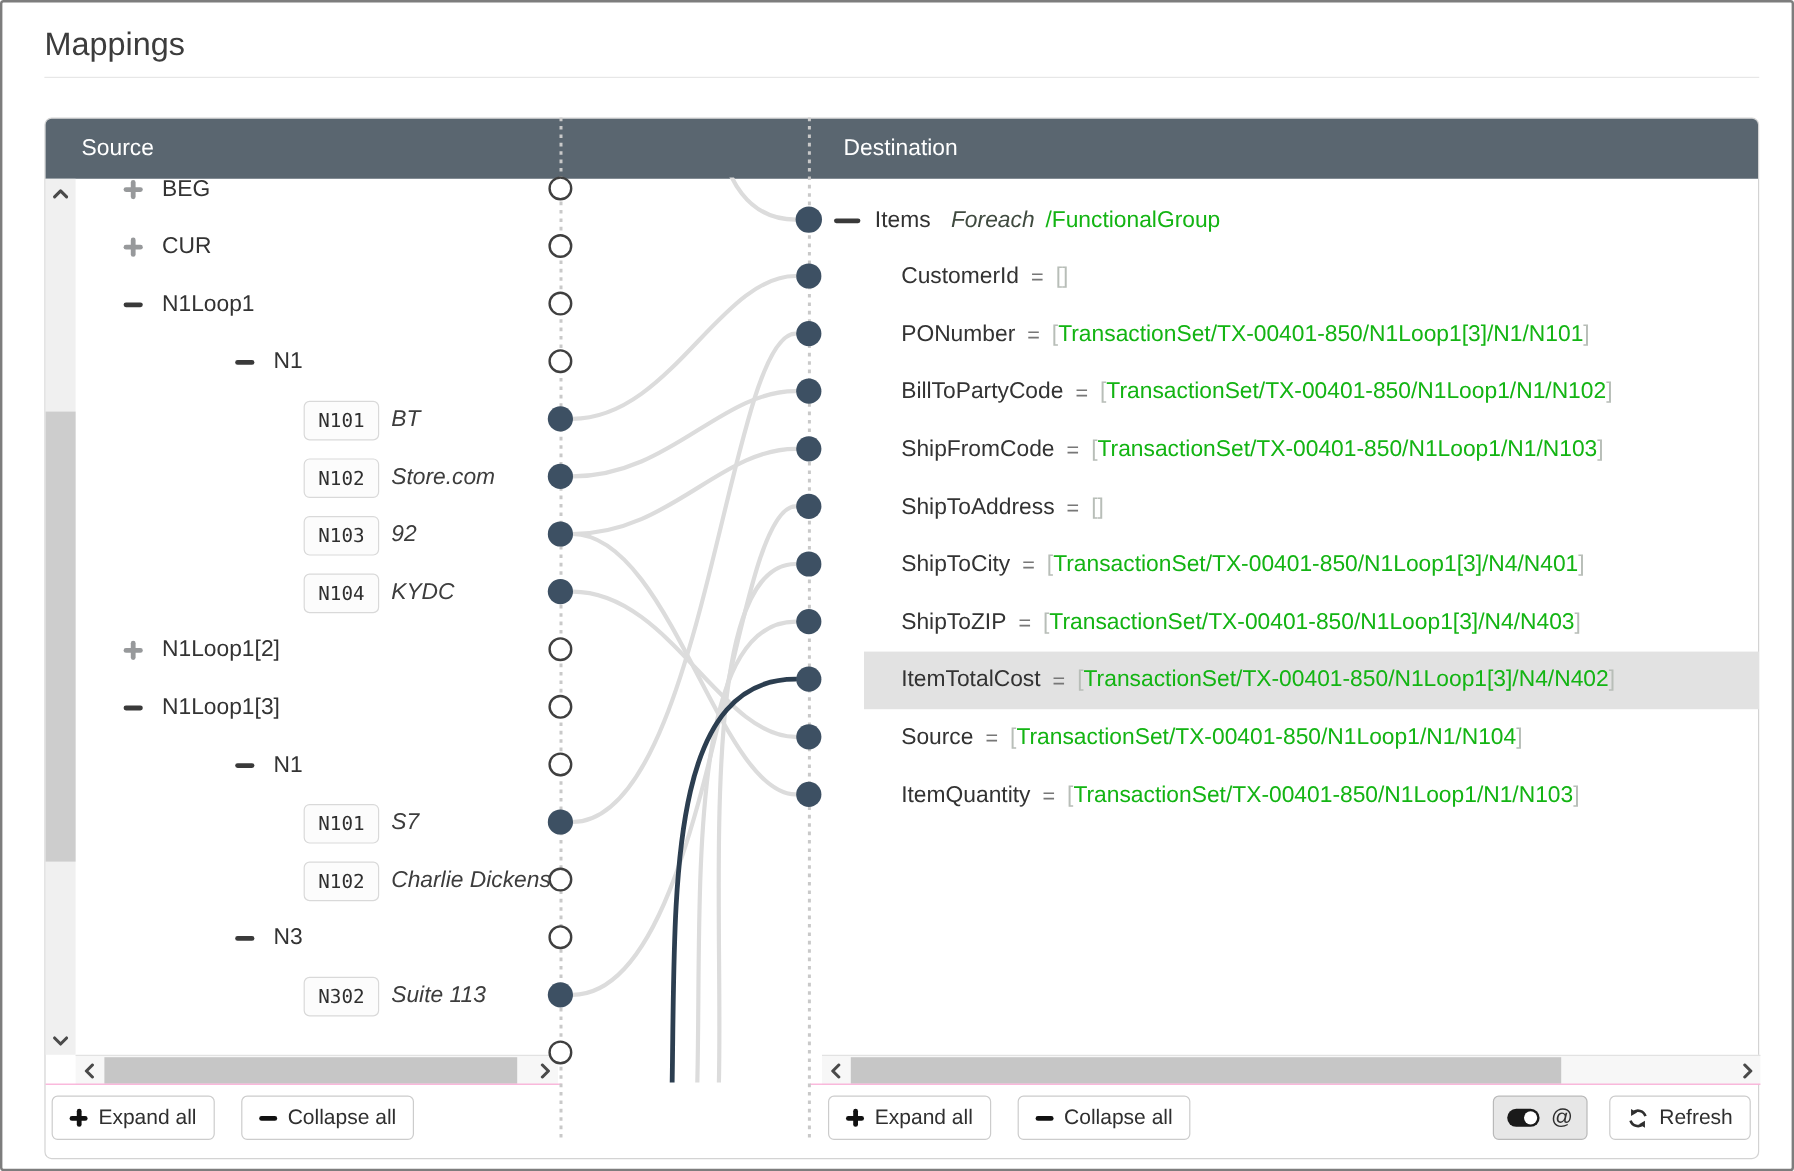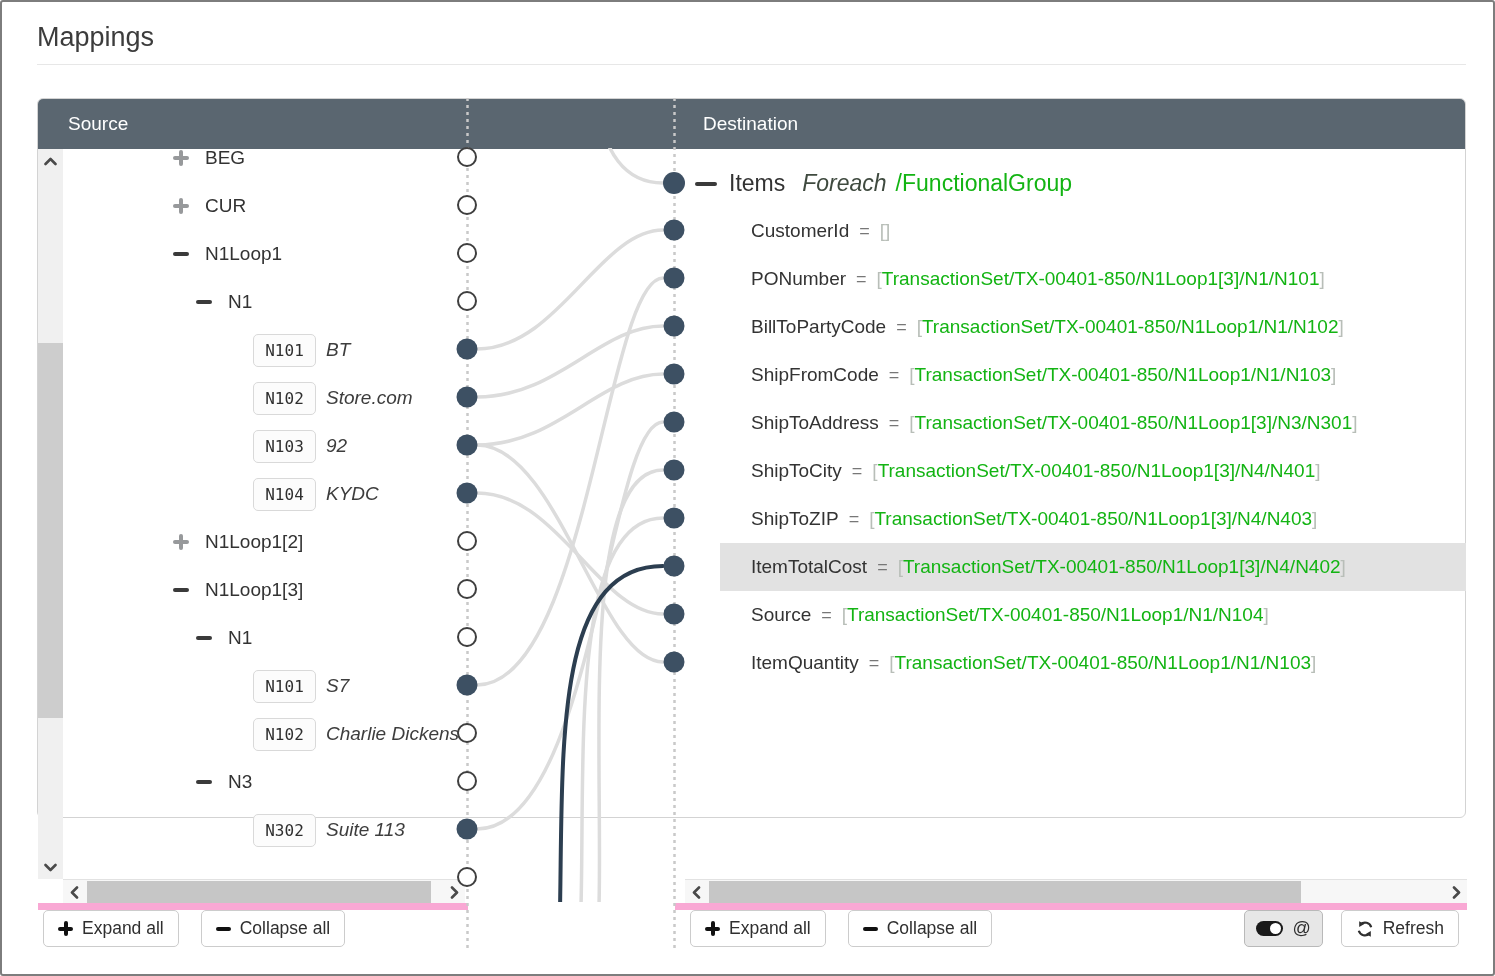--- a/index.html
+++ b/index.html
@@ -2,32 +2,32 @@
 <html><head>
 <meta charset="utf-8">
 <style>
   html,body{margin:0;padding:0;background:#fff;}
   body{font-family:"Liberation Sans", sans-serif;}
   .page{position:relative;width:1495px;height:976px;box-sizing:border-box;
         border:2px solid #7d7d7d;border-radius:3px;background:#fff;overflow:hidden;}
   .title{position:absolute;left:35px;top:20px;font-size:27px;color:#3c3c3c;text-align:center;}
   .title-rule{position:absolute;left:35px;top:62px;width:1429px;height:1px;background:#e7e7e7;}
 
-  .widget{position:absolute;left:35px;top:96px;width:1429px;height:720px;
+  .widget{position:absolute;left:35px;top:96px;width:1429px;height:868px;
           box-sizing:border-box;border:1px solid #d3d3d3;border-radius:6px;background:#fff;}
   .hdr{position:absolute;left:0;top:0;width:100%;height:50px;background:#5a6670;
        border-radius:5px 5px 0 0;}
   .hdr-label{position:absolute;top:0;line-height:50px;color:#fff;font-size:19px;}
   .hdr-src{left:30px;} .hdr-dst{left:665px;}
 
   
   .src-view{position:absolute;left:25px;top:50px;width:405px;height:730px;overflow:hidden;}
   .src-rows{margin-top:-15px;}
   .s-row{height:48px;display:flex;align-items:center;white-space:nowrap;font-size:19px;color:#333;}
-  .s-row.lvl0{padding-left:110px;} .s-row.lvl1{padding-left:133px;} .s-row.lvl2{padding-left:190px;}
+  .s-row.lvl0{padding-left:40px;} .s-row.lvl1{padding-left:133px;} .s-row.lvl2{padding-left:190px;}
   .tree-icon{display:inline-block;width:16px;height:16px;position:relative;margin-right:16px;flex:0 0 16px;}
   .tree-icon .h{position:absolute;left:0;top:6px;width:16px;height:4px;border-radius:2px;}
   .tree-icon .v{position:absolute;left:6px;top:0;width:4px;height:16px;border-radius:2px;}
   .tree-icon.plus .h,.tree-icon.plus .v{background:#97999b;}
   .tree-icon.minus .h{background:#3a3a3a;}
   .badge{display:inline-block;box-sizing:border-box;min-width:63px;text-align:center;
          padding:6px 9px;border:1px solid #d9d9d9;border-radius:5px;background:#fcfcfc;
          font-family:"DejaVu Sans Mono", monospace;font-size:16px;color:#2f2f2f;}
   .seg-val{font-style:italic;color:#3d3d3d;margin-left:10px;font-size:19px;}
 
@@ -39,35 +39,35 @@
   .hscroll{position:absolute;top:780px;height:24px;background:#f7f7f7;border-top:1px solid #e2e2e2;}
   .hscroll.left{left:25px;width:402px;} .hscroll.right{left:647px;width:782px;}
   .hthumb{position:absolute;top:1px;height:22px;background:#c6c6c6;}
   .hscroll.left .hthumb{left:24px;width:344px;}
   .hscroll.right .hthumb{left:24px;width:592px;}
   .harrow{position:absolute;top:0;width:22px;height:24px;display:flex;align-items:center;justify-content:center;}
   .harrow.first{left:0;} .harrow.last{right:0;}
 
   
   .dst-view{position:absolute;left:647px;top:50px;width:781px;height:730px;overflow:hidden;}
-  .d-items{margin-top:11px;height:47px;display:flex;align-items:center;padding-left:10px;font-size:23px;color:#333;}
+  .d-items{margin-top:11px;height:47px;display:flex;align-items:center;padding-left:10px;font-size:19px;color:#333;}
   .d-items .tree-icon{width:22px;flex-basis:22px;margin-right:12px;}
   .d-items .tree-icon .h{width:22px;}
   .items-label{color:#333;}
   .foreach{font-style:italic;color:#3f4a3f;margin-left:17px;}
   .foreach-path{color:#13b413;margin-left:9px;}
   .d-row{height:48px;display:flex;align-items:center;padding-left:66px;font-size:19px;white-space:nowrap;}
   .d-row.selected{background:linear-gradient(to right, transparent 35px, #e2e2e2 35px);}
   .d-label{color:#333;}
   .d-eq{color:#777;margin:0 10px;font-size:18px;}
   .d-br{color:#b8beb8;}
   .d-path{color:#13b413;}
 
   
-  .bbar{position:absolute;top:804px;height:47px;border-top:7px solid #f9a8d4;display:flex;align-items:flex-start;box-sizing:border-box;}
+  .bbar{position:absolute;top:804px;height:47px;border-top:1px solid #f9a8d4;display:flex;align-items:flex-end;box-sizing:border-box;}
   .bbar.left{left:0;width:430px;padding-left:5px;}
   .bbar.right{left:637px;width:792px;padding-left:15px;padding-right:8px;}
   .btn{display:inline-flex;align-items:center;gap:9px;height:37px;padding:0 14px;
        background:#fff;border:1px solid #ccc;border-radius:5px;font-family:inherit;
        font-size:17.5px;color:#2f2f2f;margin-right:22px;cursor:pointer;}
   .btn .tree-icon{margin-right:0;flex:0 0 15px;width:15px;height:15px;}
   .btn .tree-icon .h{width:15px;top:5.5px;background:#111;}
   .btn .tree-icon .v{left:5.5px;height:15px;width:4px;background:#111;}
   .spacer{flex:1;}
   .btn.toggle{background:#e7e7e7;border-color:#b9b9b9;margin-right:18px;padding:0 11px;}
@@ -222,21 +222,20 @@
           <span class="d-label">ShipFromCode</span>
           <span class="d-eq">=</span>
           <span class="d-br">[</span>
           <span class="d-path">TransactionSet/TX-00401-850/N1Loop1/N1/N103</span>
           <span class="d-br">]</span>
         </div>
       <div class="d-row">
           <span class="d-label">ShipToAddress</span>
           <span class="d-eq">=</span>
           <span class="d-br">[</span>
-          <span class="d-path">TransactionSet/TX-00401-850/N1Loop1[3]/N3/N301</span>
           <span class="d-br">]</span>
         </div>
       <div class="d-row">
           <span class="d-label">ShipToCity</span>
           <span class="d-eq">=</span>
           <span class="d-br">[</span>
           <span class="d-path">TransactionSet/TX-00401-850/N1Loop1[3]/N4/N401</span>
           <span class="d-br">]</span>
         </div>
       <div class="d-row">

